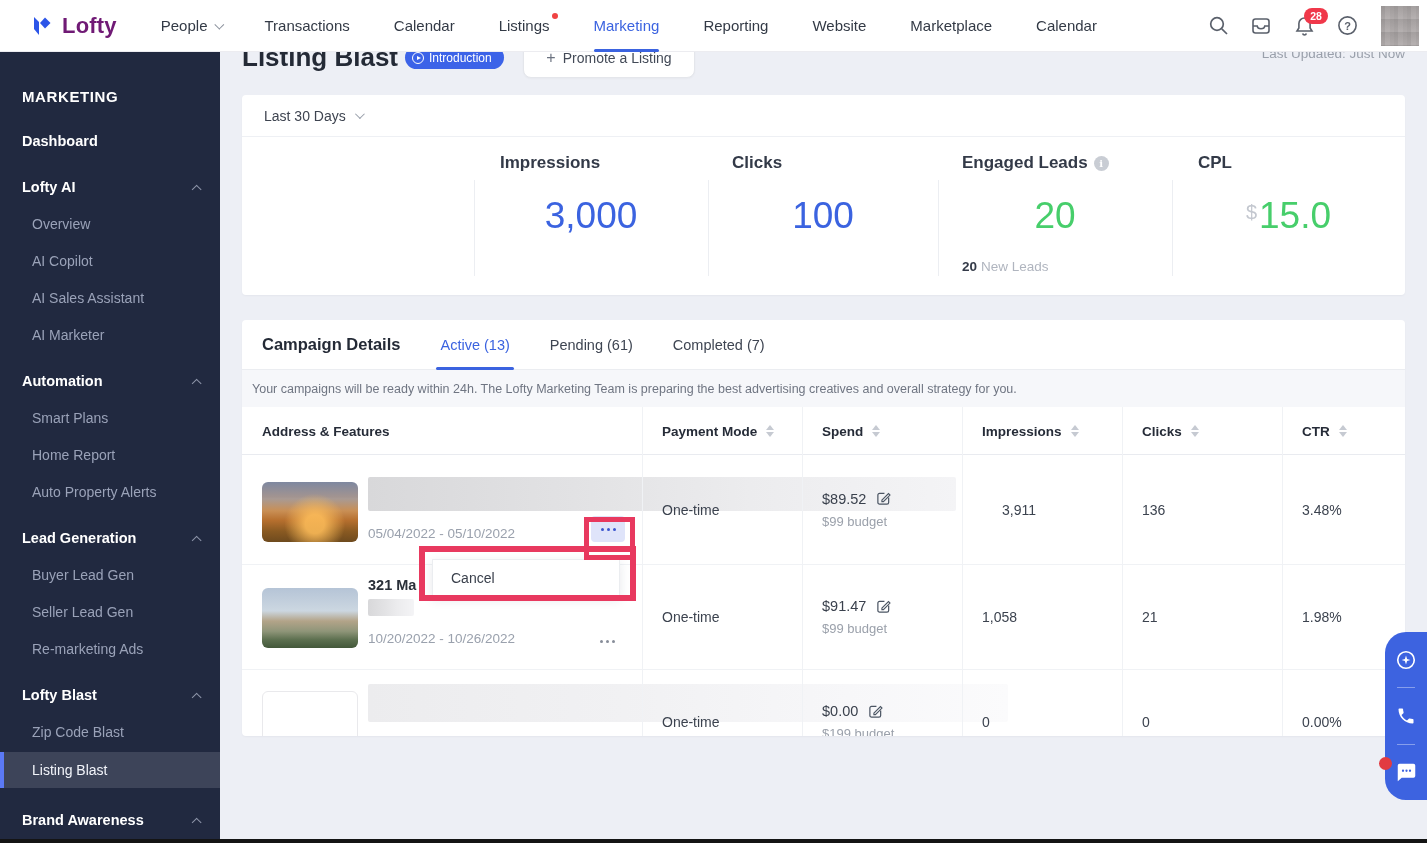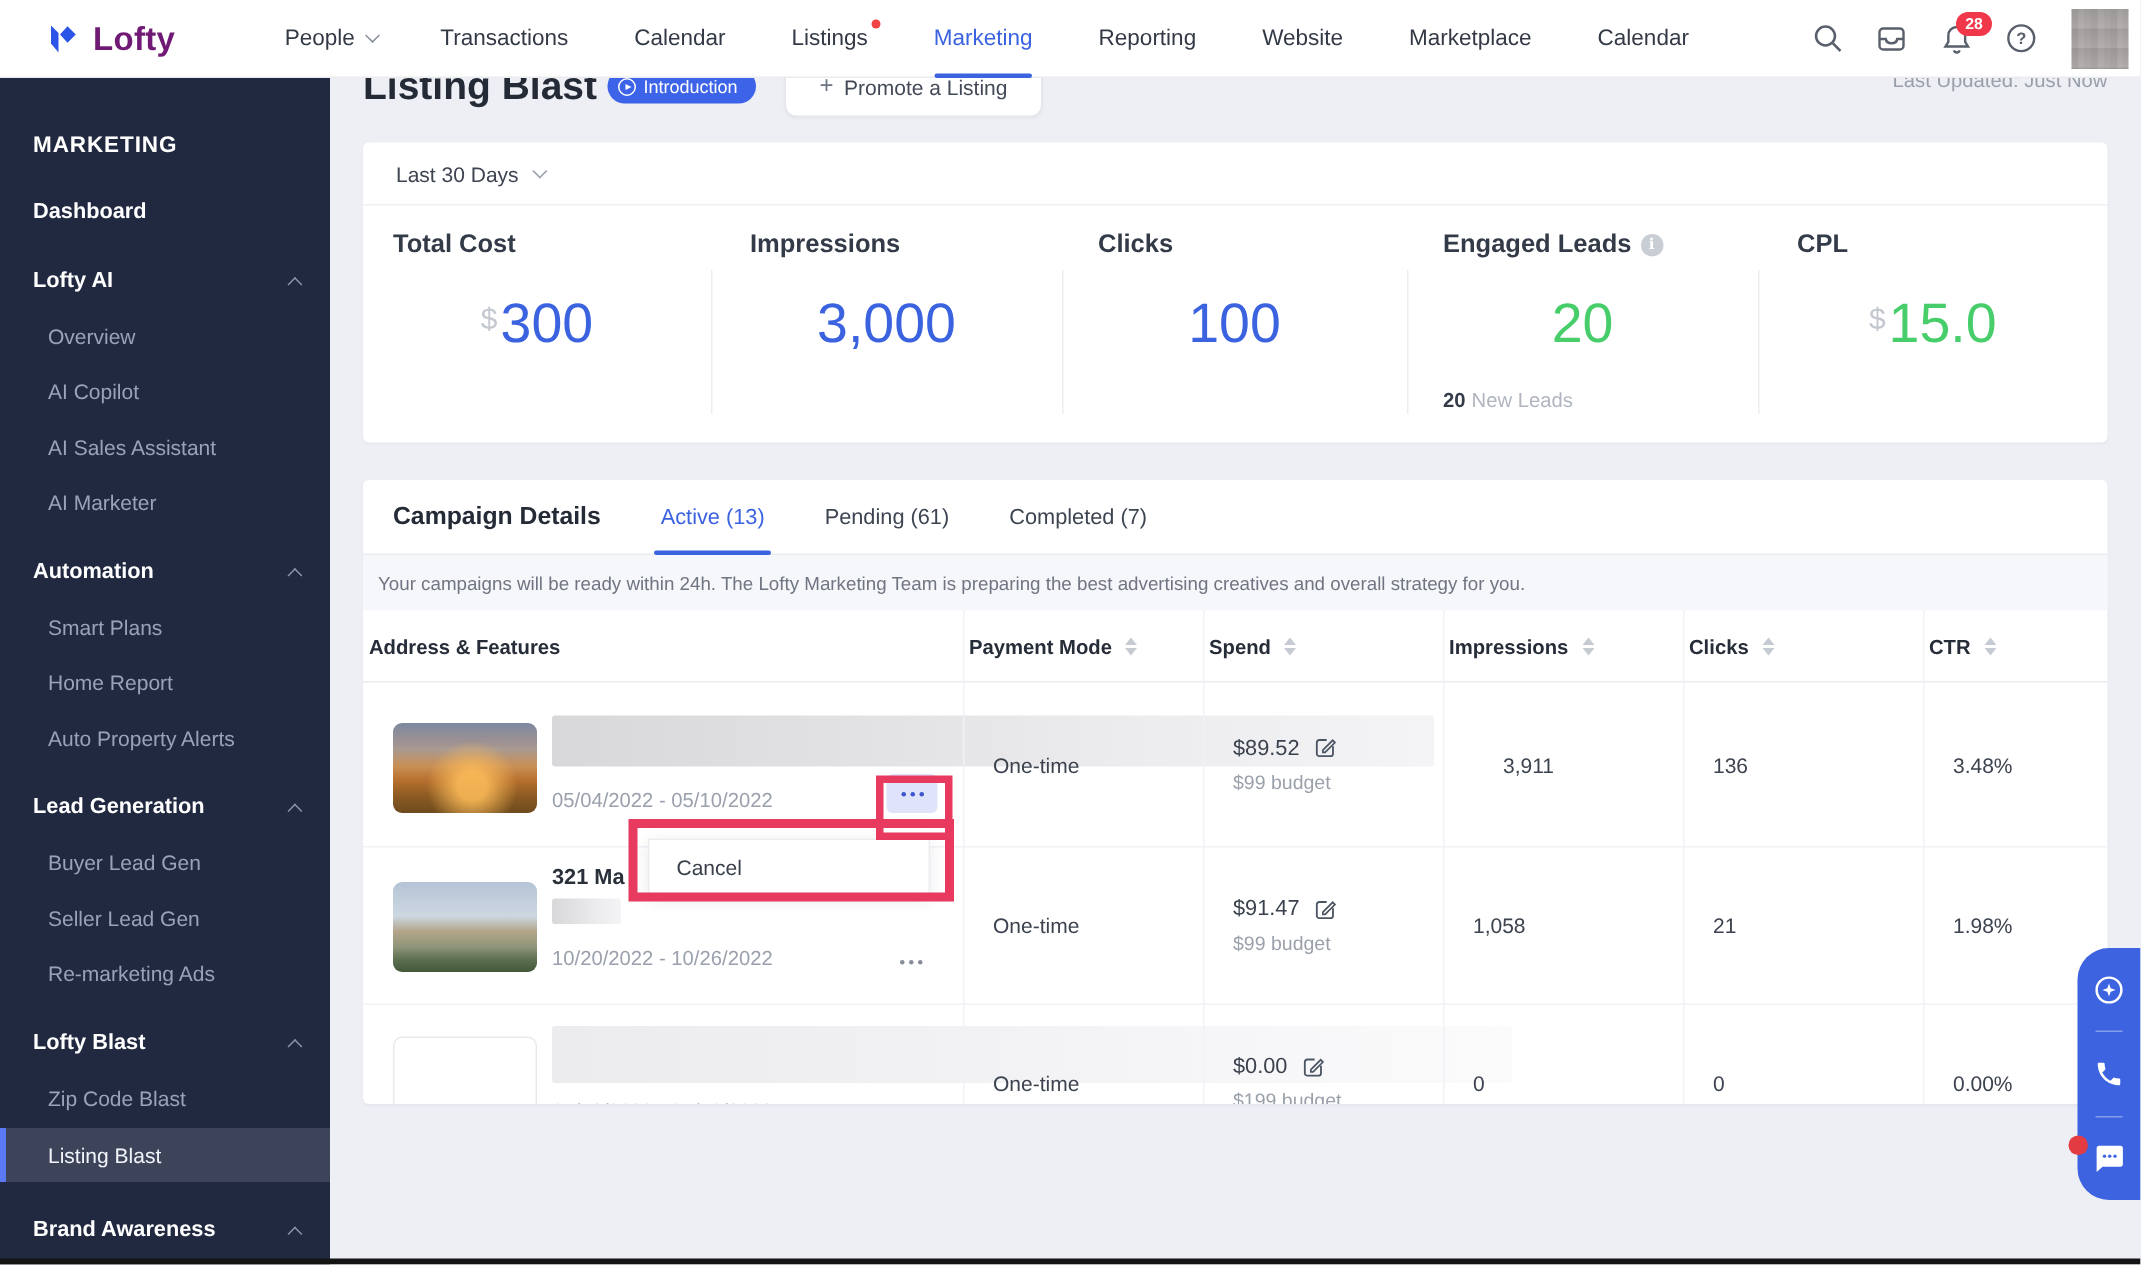--- a/index.html
+++ b/index.html
@@ -8,21 +8,21 @@
     position:relative; overflow:hidden;
     font-family:"Liberation Sans", sans-serif;
     background:#edeff5; color:#333a46;
   }
   
   .topnav { position:absolute; top:0; left:0; width:1427px; height:52px;
     background:#fff; border-bottom:1px solid #ececf0; z-index:40;
     display:flex; align-items:center; }
   .brand { display:flex; align-items:center; gap:7px; margin-left:30px; }
   .brand-text { font-size:22px; font-weight:bold; color:#701a75; letter-spacing:.2px; }
-  .nav-items { display:flex; margin-left:73px; height:52px; }
+  .nav-items { display:flex; margin-left:44px; height:52px; }
   .nav-item { position:relative; height:52px; line-height:52px; font-size:15px;
     color:#333a46; margin-right:44px; cursor:pointer; white-space:nowrap; }
   .nav-item.active { color:#3b63e0; }
   .nav-item.active::after { content:""; position:absolute; left:0; right:0; bottom:0;
     height:3px; background:#3b63e0; border-radius:2px; }
   .nav-caret { display:inline-block; width:7px; height:7px; border-right:1.6px solid #8a909c;
     border-bottom:1.6px solid #8a909c; transform:rotate(45deg) translateY(-4px); margin-left:6px; }
   .alert-dot { position:absolute; top:13px; right:-8px; width:6px; height:6px;
     border-radius:50%; background:#f04343; }
   .nav-right { margin-left:auto; display:flex; align-items:center; gap:21px; margin-right:8px; }
@@ -97,21 +97,21 @@
   .tab { position:relative; height:50px; line-height:50px; font-size:14.5px; color:#3e4552;
     margin-left:40px; cursor:pointer; }
   .tab:first-of-type { margin-left:38px; }
   .tab.active { color:#3b63e0; }
   .tab.active::after { content:""; position:absolute; left:-4px; right:-4px; bottom:0;
     height:3px; background:#3b63e0; border-radius:2px; }
   .notice { height:37px; background:#f6f7fa; display:flex; align-items:center;
     padding-left:10px; font-size:12.5px; color:#6f7582; }
   .thead { position:relative; height:48px; border-bottom:1px solid #e9ebf0; }
   .th { position:absolute; top:0; height:48px; display:flex; align-items:center;
-    padding-left:4px; font-size:13.5px; font-weight:bold; color:#262c38; gap:9px; }
+    padding-left:20px; font-size:13.5px; font-weight:bold; color:#262c38; gap:9px; }
   .sort { display:inline-flex; flex-direction:column; gap:2px; cursor:pointer; }
   .sort i { display:block; width:0; height:0; border-left:4px solid transparent; border-right:4px solid transparent; }
   .sort .up { border-bottom:5px solid #c6cad2; }
   .sort .dn { border-top:5px solid #c6cad2; }
   .col-line { position:absolute; top:87px; bottom:0; width:1px; background:#f0f2f5; }
   .trow { position:relative; border-bottom:1px solid #f0f2f5; }
   .td { position:absolute; top:0; height:100%; display:flex; align-items:center;
     padding-left:20px; font-size:14px; color:#3c434f; }
   .td.block { flex-direction:column; align-items:flex-start; justify-content:center; gap:7px; }
   .spend-line { display:flex; align-items:center; gap:10px; font-size:14.5px; color:#3a414d; }
@@ -256,26 +256,20 @@
       <span>Promote a Listing</span>
     </button>
     <div class="last-updated">Last Updated: Just Now</div>
 
     <section class="card stats-card">
       <div class="period-row">
         <span>Last 30 Days</span>
           <span class="dd-caret"></span>
       </div>
       <div class="stats-row">
-        <div class="stat-col" style="left:0;width:232px;">
-          <div class="stat-label">
-              <span>Total Cost</span>
-            </div>
-          <div class="stat-value"><span class="stat-prefix">$</span><span>300</span></div>
-        </div>
         <div class="stat-col" style="left:232px;width:234px;">
           <div class="stat-label" style="left:26px;">
               <span>Impressions</span>
             </div>
           <div class="stat-value"><span>3,000</span></div>
         </div>
         <div class="stat-col" style="left:466px;width:230px;">
           <div class="stat-label" style="left:24px;">
               <span>Clicks</span>
             </div>

